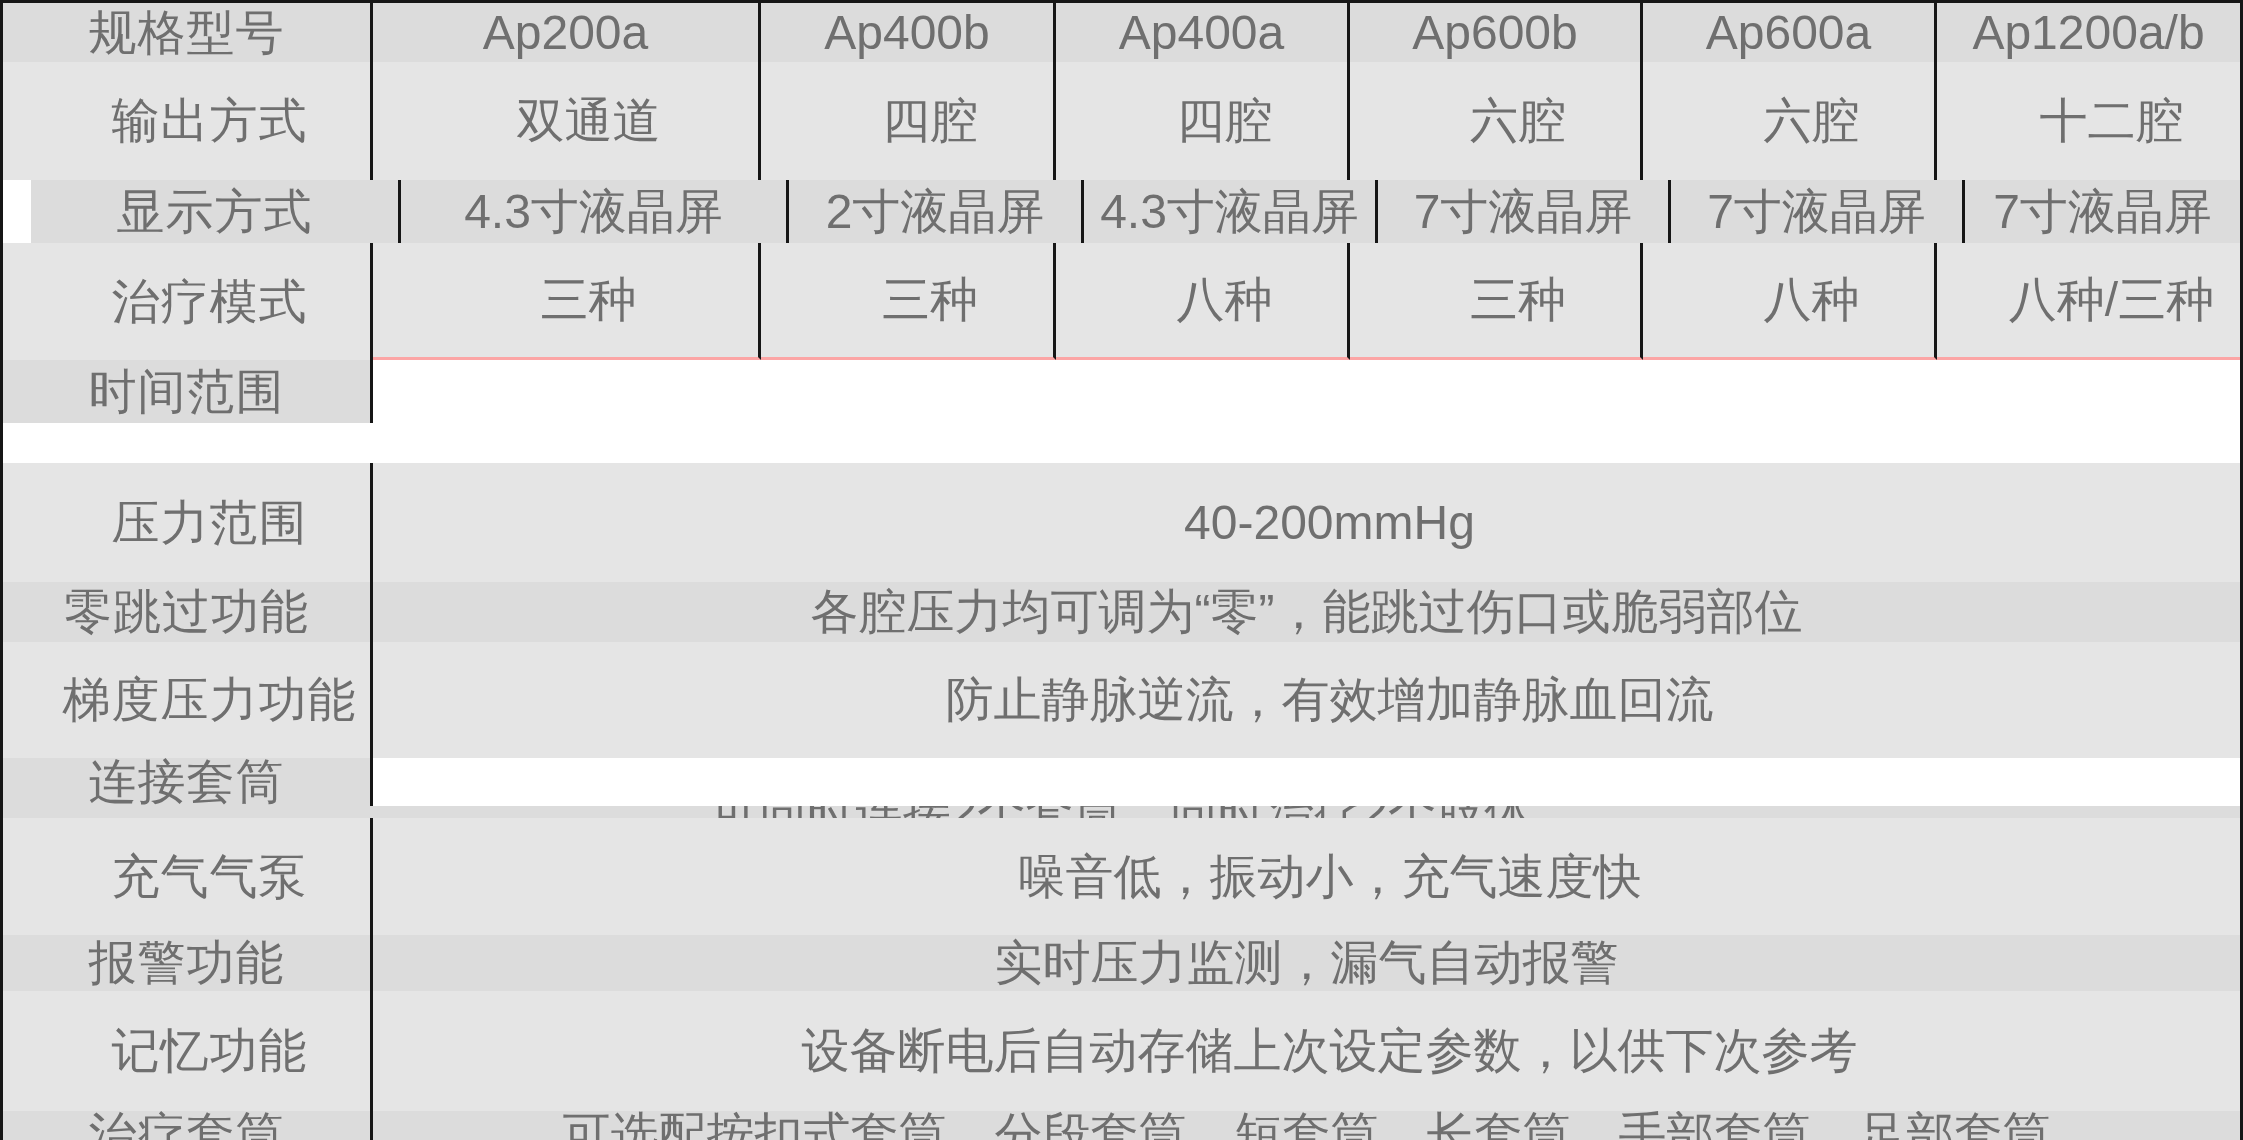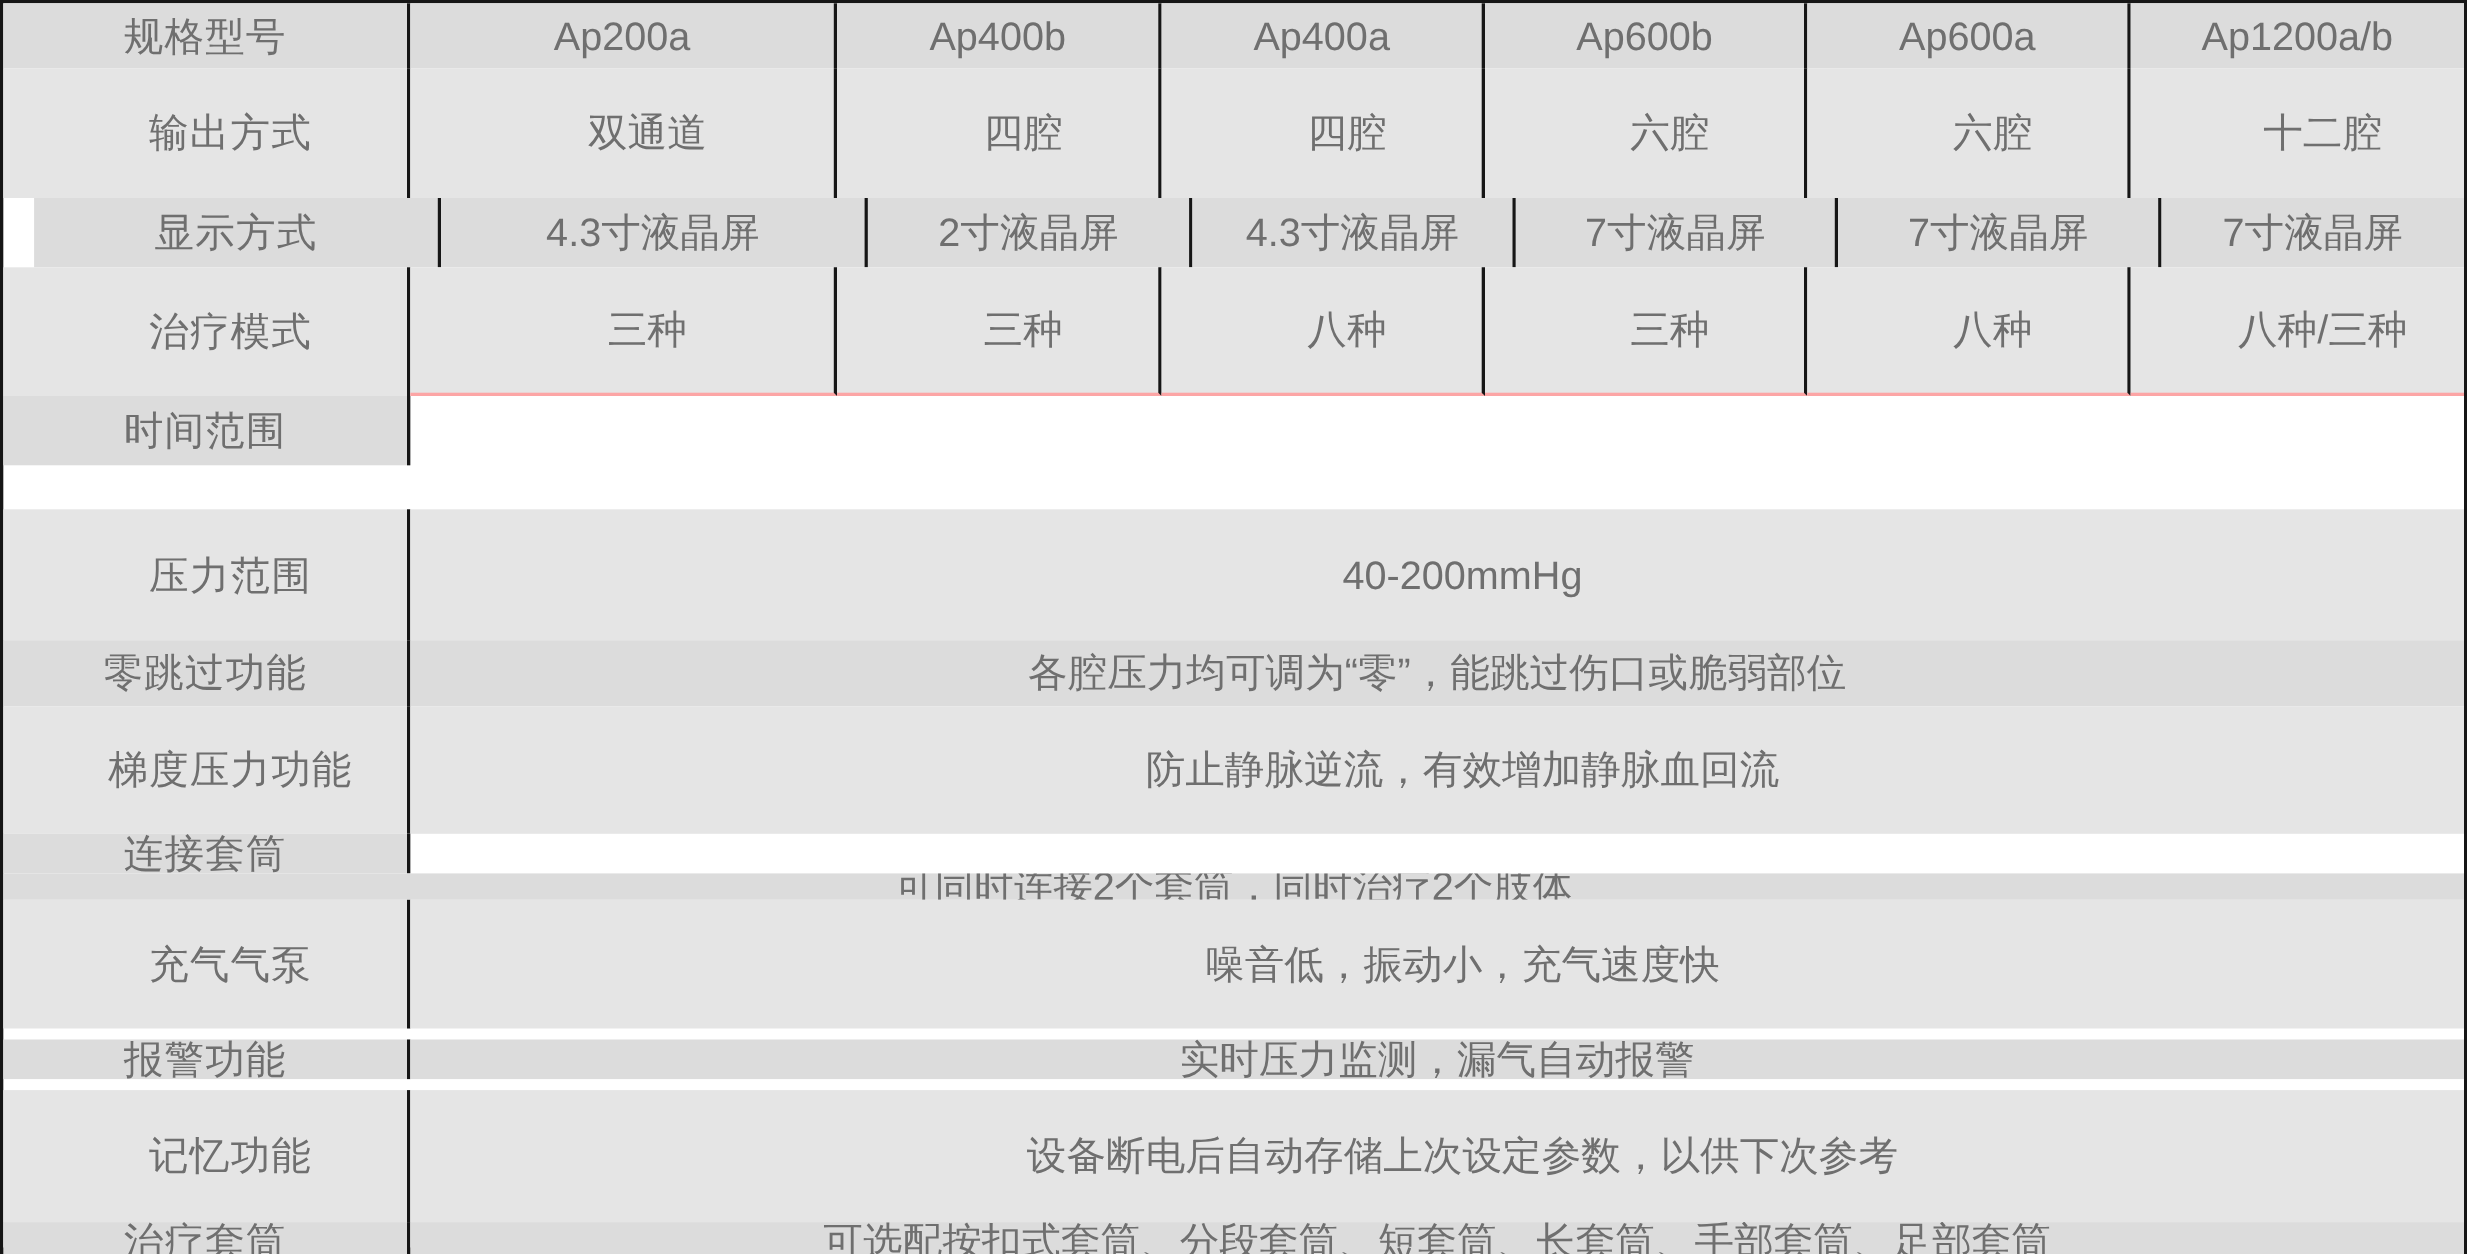--- a/index.html
+++ b/index.html
@@ -31,30 +31,30 @@
   .rh1  { height: 59px;  }
   .rh2  { height: 118px; }
   .rh3  { height: 63px; padding-left: 28px;  }
   .rh4  { height: 117px; }
   .rh5  { height: 63px;  }
   .rh6  { height: 119px; margin-top: 40px; }
   .rh7  { height: 60px;  }
   .rh8  { height: 116px; }
   .rh9  { height: 60px; flex-direction: column;  }
   .rh10 { height: 117px; }
-  .rh11 { height: 56px; align-items: center;  }
+  .rh11 { height: 56px;  }
   .rh12 { height: 120px; }
   .rh13 { flex: 1; height: auto; }
 
   .cell {
     display: flex;
     align-items: center;
     justify-content: center;
     flex-shrink: 0;
-    font-size: 36px;
+    font-size: 48px;
     line-height: 1;
     white-space: nowrap;
     overflow: hidden;
   }
 
   
   .label-cell {
     width: 370px;
     border-right: 3px solid #161616;
     letter-spacing: 1px;

